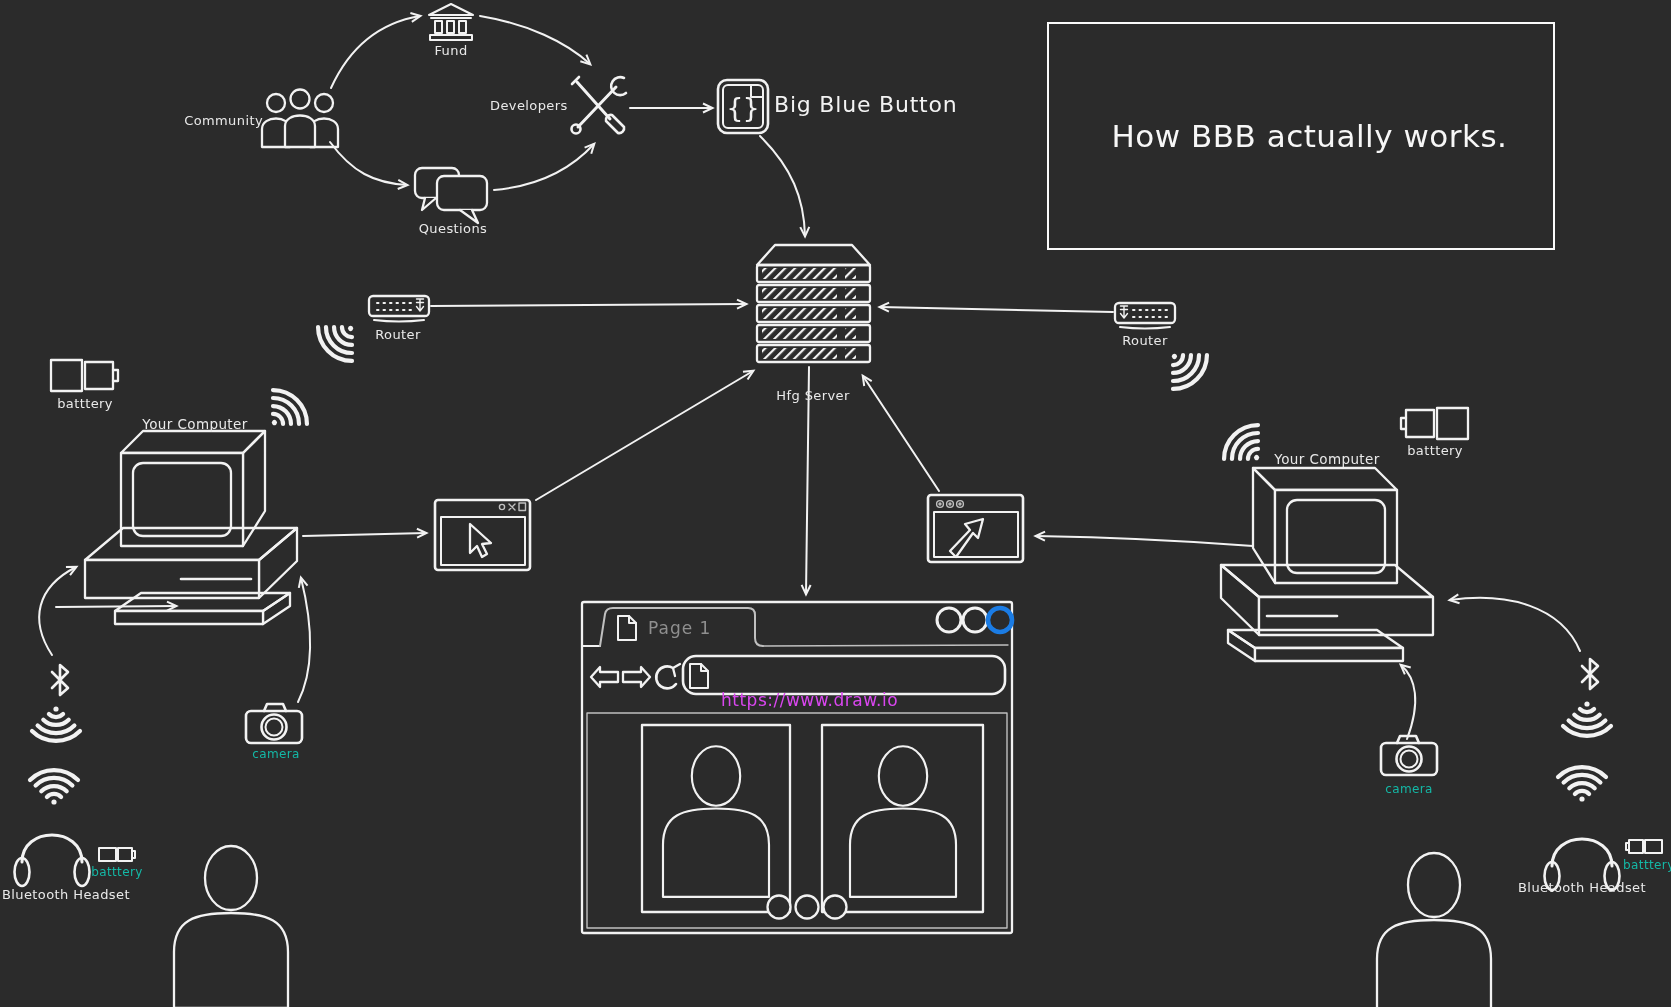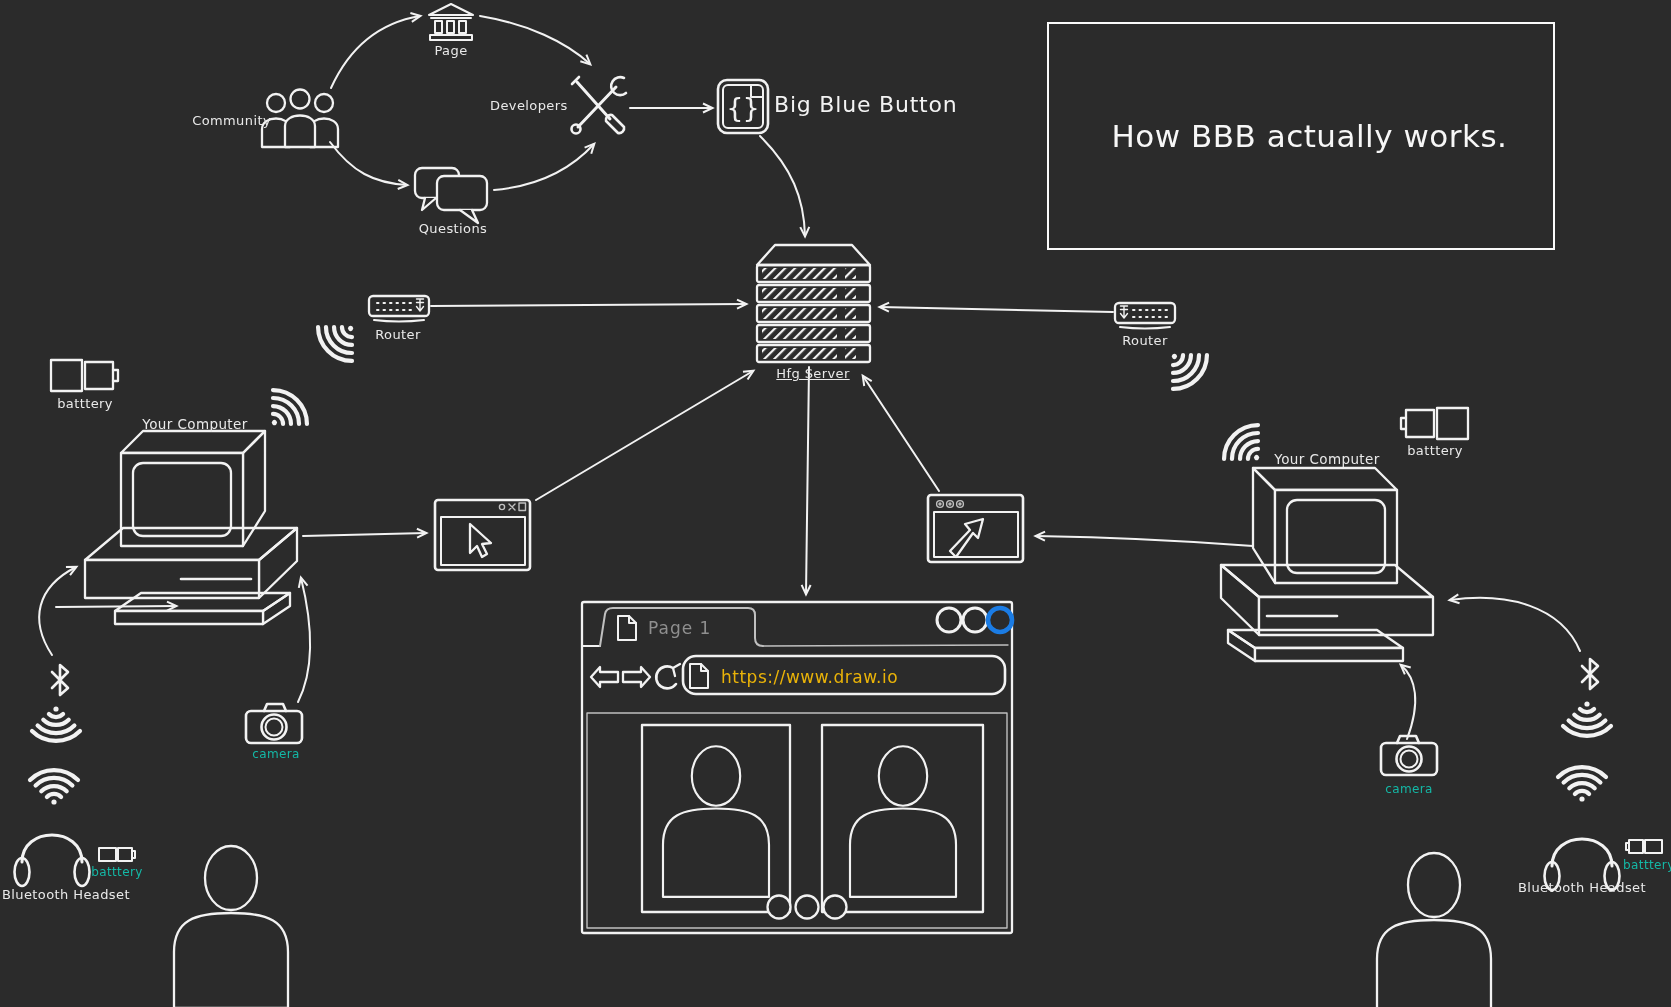--- a/index.html
+++ b/index.html
@@ -15,21 +15,21 @@
   .arr{marker-end:url(#ah);}
   .lbl{position:absolute;color:#e9e9e9;font-size:13px;white-space:nowrap;letter-spacing:.4px;}
   .ctr{transform:translateX(-50%);}
   .sm{font-size:12px;color:#14b8a6;}
   .bbb-lbl{font-size:22px;color:#f3f3f3;letter-spacing:.8px;}
   .titlebox{position:absolute;left:1047px;top:22px;width:508px;height:228px;
             box-sizing:border-box;border:2px solid #fafafa;
             display:flex;flex-direction:column;justify-content:center;align-items:center;
             text-align:center;color:#f7f7f7;font-size:31px;line-height:1.42;letter-spacing:.5px;padding-left:17px;}
   .tablbl{position:absolute;left:648px;top:618px;font-size:17px;color:#8f8f8f;letter-spacing:1px;}
-  .urllbl{position:absolute;left:721px;top:667px;font-size:17px;color:#eab308;letter-spacing:.5px;}
+  .urllbl{position:absolute;left:721px;top:690px;font-size:17px;color:#d946ef;letter-spacing:.5px;}
 </style>
 </head>
 <body>
 
 <div class="canvas">
 
 <svg width="1671" height="1007" viewBox="0 0 1671 1007">
   <defs>
     <pattern id="hz" width="7" height="7" patternUnits="userSpaceOnUse" patternTransform="rotate(45)">
       <line x1="1" y1="0" x2="1" y2="7" stroke="#f2f2f2" stroke-width="2.4"></line>
@@ -336,28 +336,28 @@
     <path class="ln w2 arr" d="M298,702 C315,668 312,622 301,578"></path>
     <path class="ln w2 arr" d="M1407,739 C1421,702 1416,678 1401,665"></path>
     <path class="ln w2 arr" d="M1580,651 C1561,606 1507,592 1450,600"></path>
   </g>
 </svg>
 
 <div class="titlebox">
   <div>How BBB actually works.</div>
 </div>
 
-<div class="lbl" style="left:176px;top:113px;width:95px;text-align:right;">Community</div>
-<div class="lbl ctr" style="left:451px;top:43px;">Page</div>
+<div class="lbl" style="left:168px;top:113px;width:95px;text-align:right;">Community</div>
+<div class="lbl ctr" style="left:451px;top:43px;">Fund</div>
 <div class="lbl ctr" style="left:453px;top:221px;text-align:right;">Questions</div>
 <div class="lbl" style="left:490px;top:98px;width:80px;">Developers</div>
 
 <div class="lbl bbb-lbl" style="left:774px;top:92px;">Big Blue Button</div>
 
-<div class="lbl ctr" style="left:813px;top:366px;text-decoration:underline;">Hfg Server</div>
+<div class="lbl ctr" style="left:813px;top:388px;">Hfg Server</div>
 
 <div class="lbl ctr" style="left:398px;top:327px;">Router</div>
 <div class="lbl ctr" style="left:1145px;top:333px;">Router</div>
 
 <div class="lbl ctr" style="left:195px;top:416px;font-size:13.5px;">Your Computer</div>
 <div class="lbl ctr" style="left:1327px;top:451px;font-size:13.5px;">Your Computer</div>
 
 <div class="lbl ctr" style="left:85px;top:396px;">batttery</div>
 <div class="lbl ctr" style="left:1435px;top:443px;">batttery</div>
 <div class="lbl ctr sm" style="left:117px;top:865px;">batttery</div>

